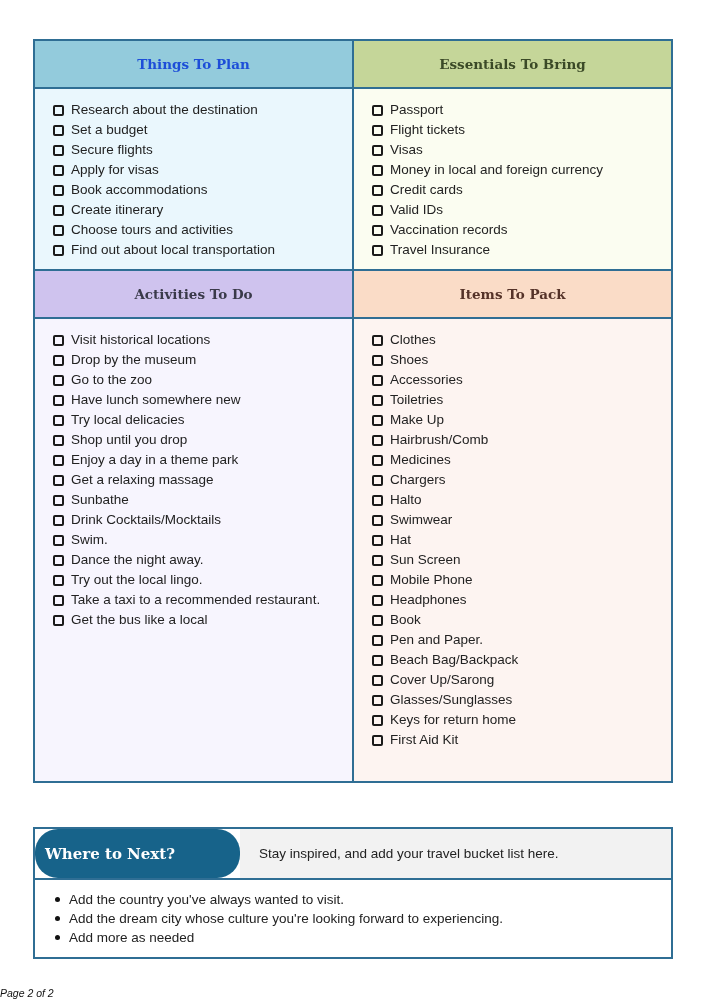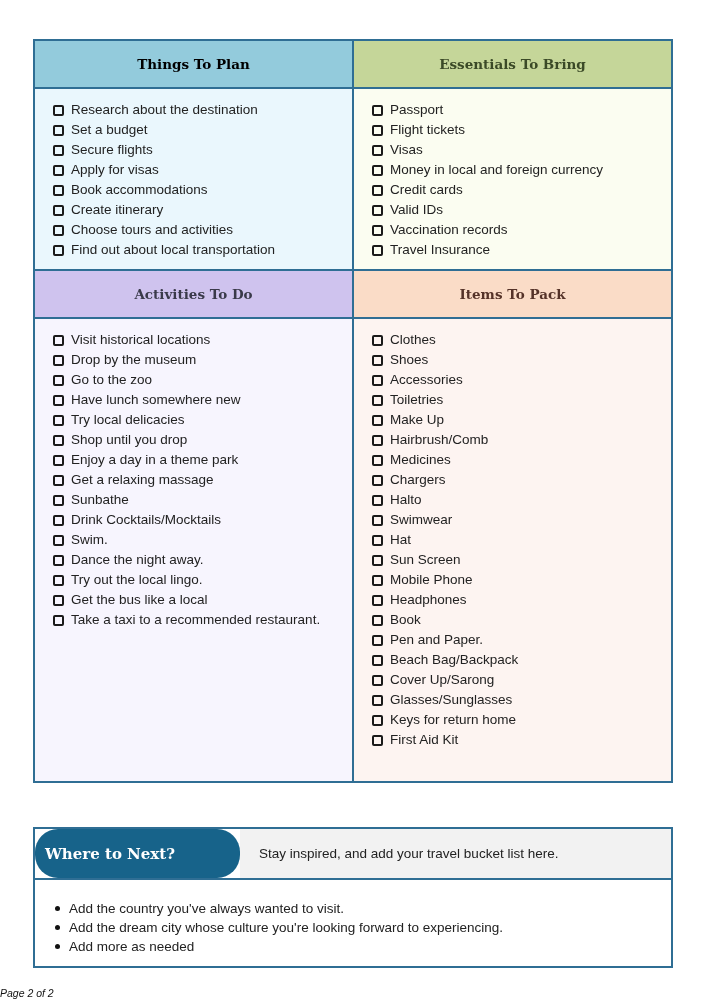--- a/index.html
+++ b/index.html
@@ -11,34 +11,34 @@
   .cell + .cell { border-left: 2px solid #2f6e94; }
   .hdr { height: 46px; display: flex; align-items: center; justify-content: center; font-family: "DejaVu Serif", serif; font-weight: bold; font-size: 13.5px; border-bottom: 2px solid #2f6e94; }
   .body { padding: 11px 0 0 18px; box-sizing: border-box; }
   .row1 .body { height: 182px; border-bottom: 2px solid #2f6e94; }
   .row2 .body { height: 462px; }
 
   ul.check { list-style: none; margin: 0; padding: 0; }
   ul.check li { display: flex; align-items: flex-start; font-size: 13.5px; line-height: 20px; color: #222; }
   .box { flex: 0 0 auto; width: 11px; height: 11px; border: 2px solid #1a1a1a; border-radius: 2px; box-sizing: border-box; margin: 5px 7px 0 0; }
 
-  .c-plan .hdr { background: #93cbdc; color: #000000; }
+  .c-plan .hdr { background: #93cbdc; color: #1d4ed8; }
   .c-plan .body { background: #eaf7fd; }
   .c-ess .hdr { background: #c5d699; color: #3b4a27; }
   .c-ess .body { background: #fbfdf1; }
   .c-act .hdr { background: #cfc3ee; color: #3a3a4a; }
   .c-act .body { background: #f7f5fe; }
   .c-pack .hdr { background: #fadcc7; color: #553329; }
   .c-pack .body { background: #fdf4f1; }
 
   .next { position: absolute; left: 33px; top: 827px; width: 640px; border: 2px solid #2f6e94; box-sizing: border-box; }
   .next-head { display: flex; height: 49px; border-bottom: 2px solid #2f6e94; }
   .next-title { width: 205px; background: #17638a; color: #ffffff; font-family: "DejaVu Serif", serif; font-weight: bold; font-size: 15px; display: flex; align-items: center; padding-left: 10px; box-sizing: border-box; border-radius: 23px; }
   .next-sub { flex: 1; background: #f2f2f2; display: flex; align-items: center; padding-left: 19px; font-size: 13.5px; color: #222; }
-  .next-body { padding: 19px 0 10px 20px; }
+  .next-body { padding: 10px 0 10px 20px; }
   .next-body ul { margin: 0; padding: 0; list-style: none; }
   .next-body li { font-size: 13.5px; line-height: 19px; color: #222; display: flex; align-items: center; }
   .dot { width: 5px; height: 5px; border-radius: 50%; background: #111; margin-right: 9px; flex: 0 0 auto; }
 
   .footer { position: absolute; top: 987px; left: 0; width: 641px; text-align: left; font-size: 10.5px; color: #111; font-style: italic; }
 </style>
 </head>
 <body>
 
 <div class="grid">
@@ -174,25 +174,25 @@
             <li>
               <span class="box"></span>
               <span>Dance the night away.</span>
             </li>
             <li>
               <span class="box"></span>
               <span>Try out the local lingo.</span>
             </li>
             <li>
               <span class="box"></span>
+              <span>Take a taxi to a recommended restaurant.</span>
+            </li>
+            <li>
+              <span class="box"></span>
               <span>Get the bus like a local</span>
-            </li>
-            <li>
-              <span class="box"></span>
-              <span>Take a taxi to a recommended restaurant.</span>
             </li>
           </ul>
         </div>
     </div>
     <div class="cell c-pack">
       <div class="hdr">Items To Pack</div>
       <div class="body">
           <ul class="check">
             <li>
               <span class="box"></span>

